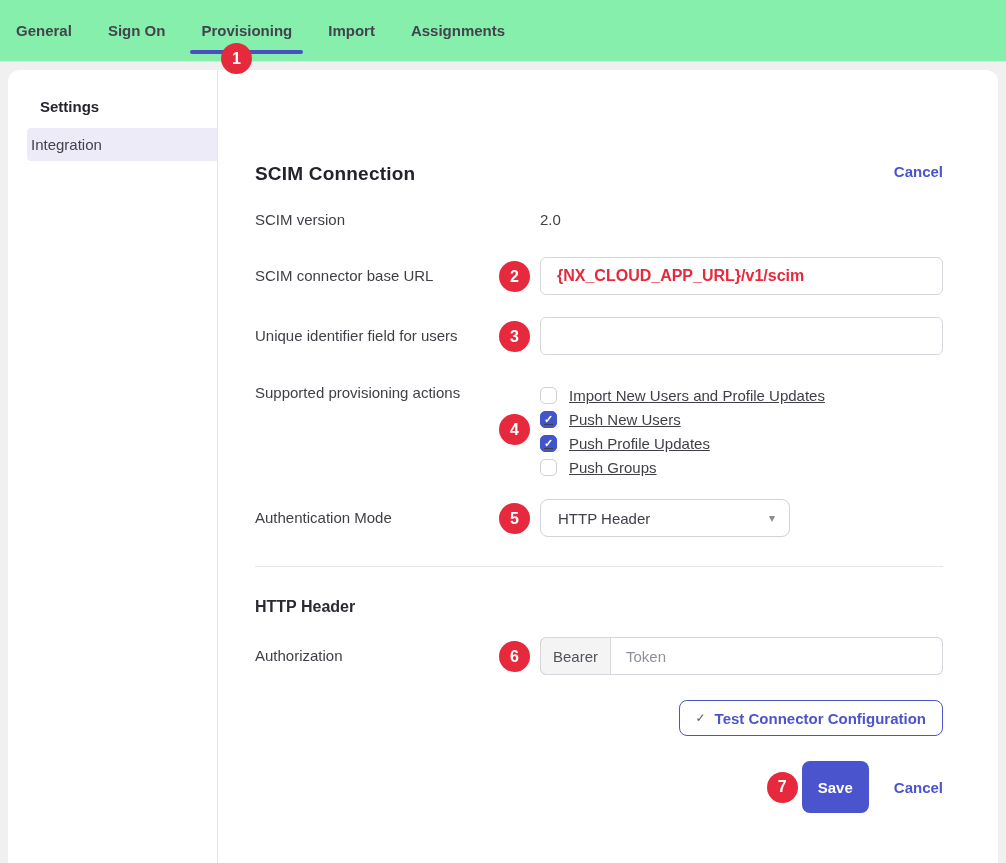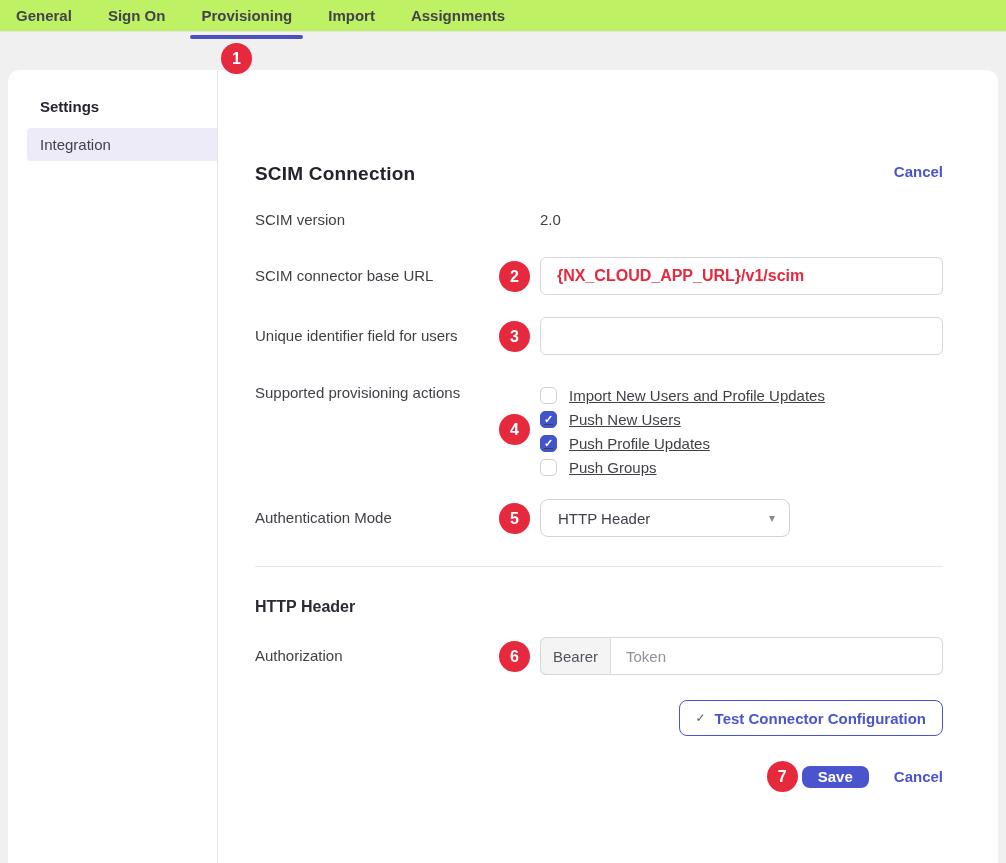--- a/index.html
+++ b/index.html
@@ -1,41 +1,41 @@
 <!DOCTYPE html>
 <html><head>
 <meta charset="utf-8">
 <style>
   * { margin:0; padding:0; box-sizing:border-box; }
   html,body { width:1006px; height:863px; overflow:hidden;
     font-family:"Liberation Sans", sans-serif; background:#f1f0f0; color:#3f3f46; }
 
   
-  .tabbar { position:relative; height:32px; background:#bef264;
+  .tabbar { position:relative; height:62px; background:#86efac;
     border-bottom:1px solid #e2e2e2; display:flex; align-items:center; padding-left:5px; }
   .tab { position:relative; height:45px; display:flex; align-items:center;
     padding:0 11px; margin-right:14px; font-size:15px; font-weight:700; color:#43434b; cursor:pointer; }
   .tab.active::after { content:""; position:absolute; left:0; right:0; bottom:-1px;
     height:4px; background:#4b50c0; border-radius:2px; }
 
   
   .badge { width:31px; height:31px; border-radius:50%; background:#e6293c; color:#fff;
     font-size:16px; font-weight:700; display:flex; align-items:center; justify-content:center;
     flex:0 0 31px; }
   .badge-1 { position:absolute; left:221px; top:43px; z-index:5; }
 
   
   .card { position:absolute; left:8px; right:8px; top:70px; bottom:-10px;
     background:#fff; border-radius:12px 12px 0 0; display:flex; }
 
   
   .sidebar { width:210px; border-right:1px solid #e5e5e8; padding-top:28px; flex:0 0 210px; }
   .sidebar-heading { margin-left:32px; font-size:15px; font-weight:700; color:#26262e; margin-bottom:13px; }
   .sidebar-item { margin-left:19px; height:33px; display:flex; align-items:center;
-    padding-left:13px; font-size:15px; color:#42424a; cursor:pointer; border-radius:4px 0 0 4px; }
+    padding-left:4px; font-size:15px; color:#42424a; cursor:pointer; border-radius:4px 0 0 4px; }
   .sidebar-item.selected { background:#edebf7; }
 
   
   .main { flex:1; padding:93px 55px 0 37px; }
 
   .panel-head { display:flex; align-items:flex-start; justify-content:space-between; height:28px; }
   .panel-title { font-size:19px; font-weight:700; color:#23232b; letter-spacing:.2px; }
   .link { color:#4a54cc; font-size:15px; font-weight:700; text-decoration:none; cursor:pointer; }
 
   .form-row { display:flex; align-items:flex-start; }
@@ -84,21 +84,21 @@
   .input-group input::placeholder { color:#90909a; }
 
   .row-test { margin-top:25px; display:flex; justify-content:flex-end; }
   .btn-outline { height:36px; display:inline-flex; align-items:center; gap:9px; padding:0 16px;
     background:#fff; border:1.5px solid #4a54cc; border-radius:8px; color:#4a54cc;
     font-size:15px; font-weight:700; cursor:pointer; font-family:"Liberation Sans", sans-serif; }
   .btn-outline .ticon { color:#5a5a64; font-size:12px; font-weight:400; }
 
   .row-footer { margin-top:25px; display:flex; justify-content:flex-end; align-items:center; }
   .row-footer .badge { margin-right:4px; }
-  .btn-primary { height:22px; padding:0 16px; background:#4a54cc; border:none; border-radius:8px;
+  .btn-primary { height:52px; padding:0 16px; background:#4a54cc; border:none; border-radius:8px;
     color:#fff; font-size:15px; font-weight:700; cursor:pointer;
     font-family:"Liberation Sans", sans-serif; }
   .row-footer .link { margin-left:25px; }
 </style>
 </head>
 <body>
 
 <div class="tabbar">
   <div class="tab">General</div>
   <div class="tab">Sign On</div>

